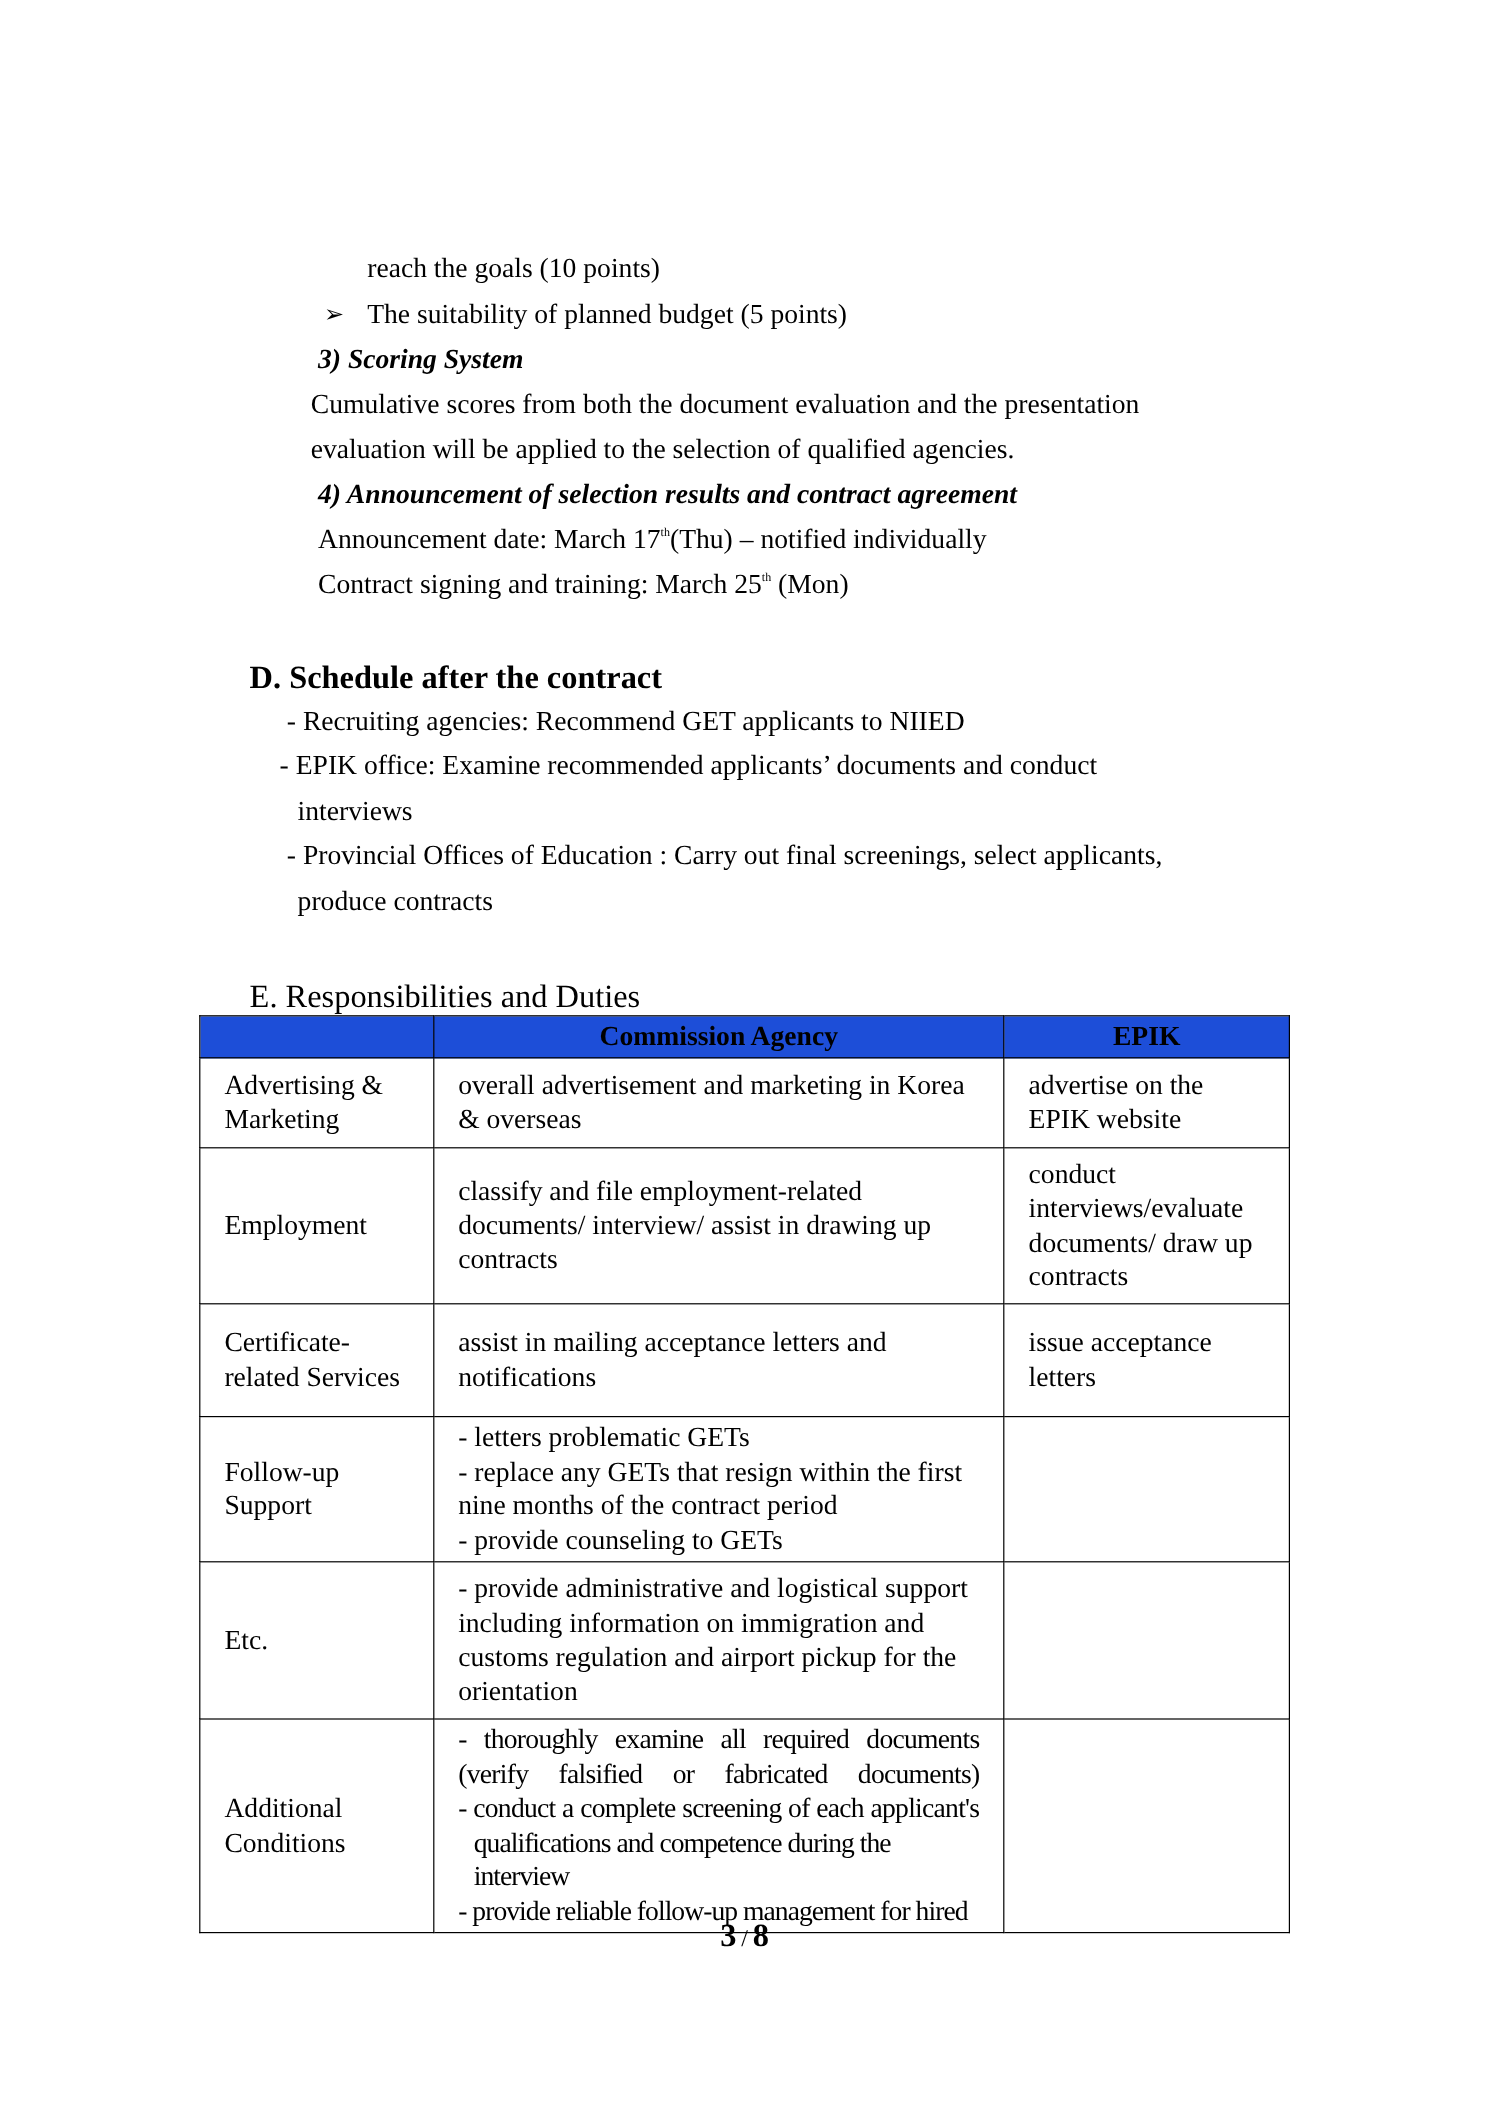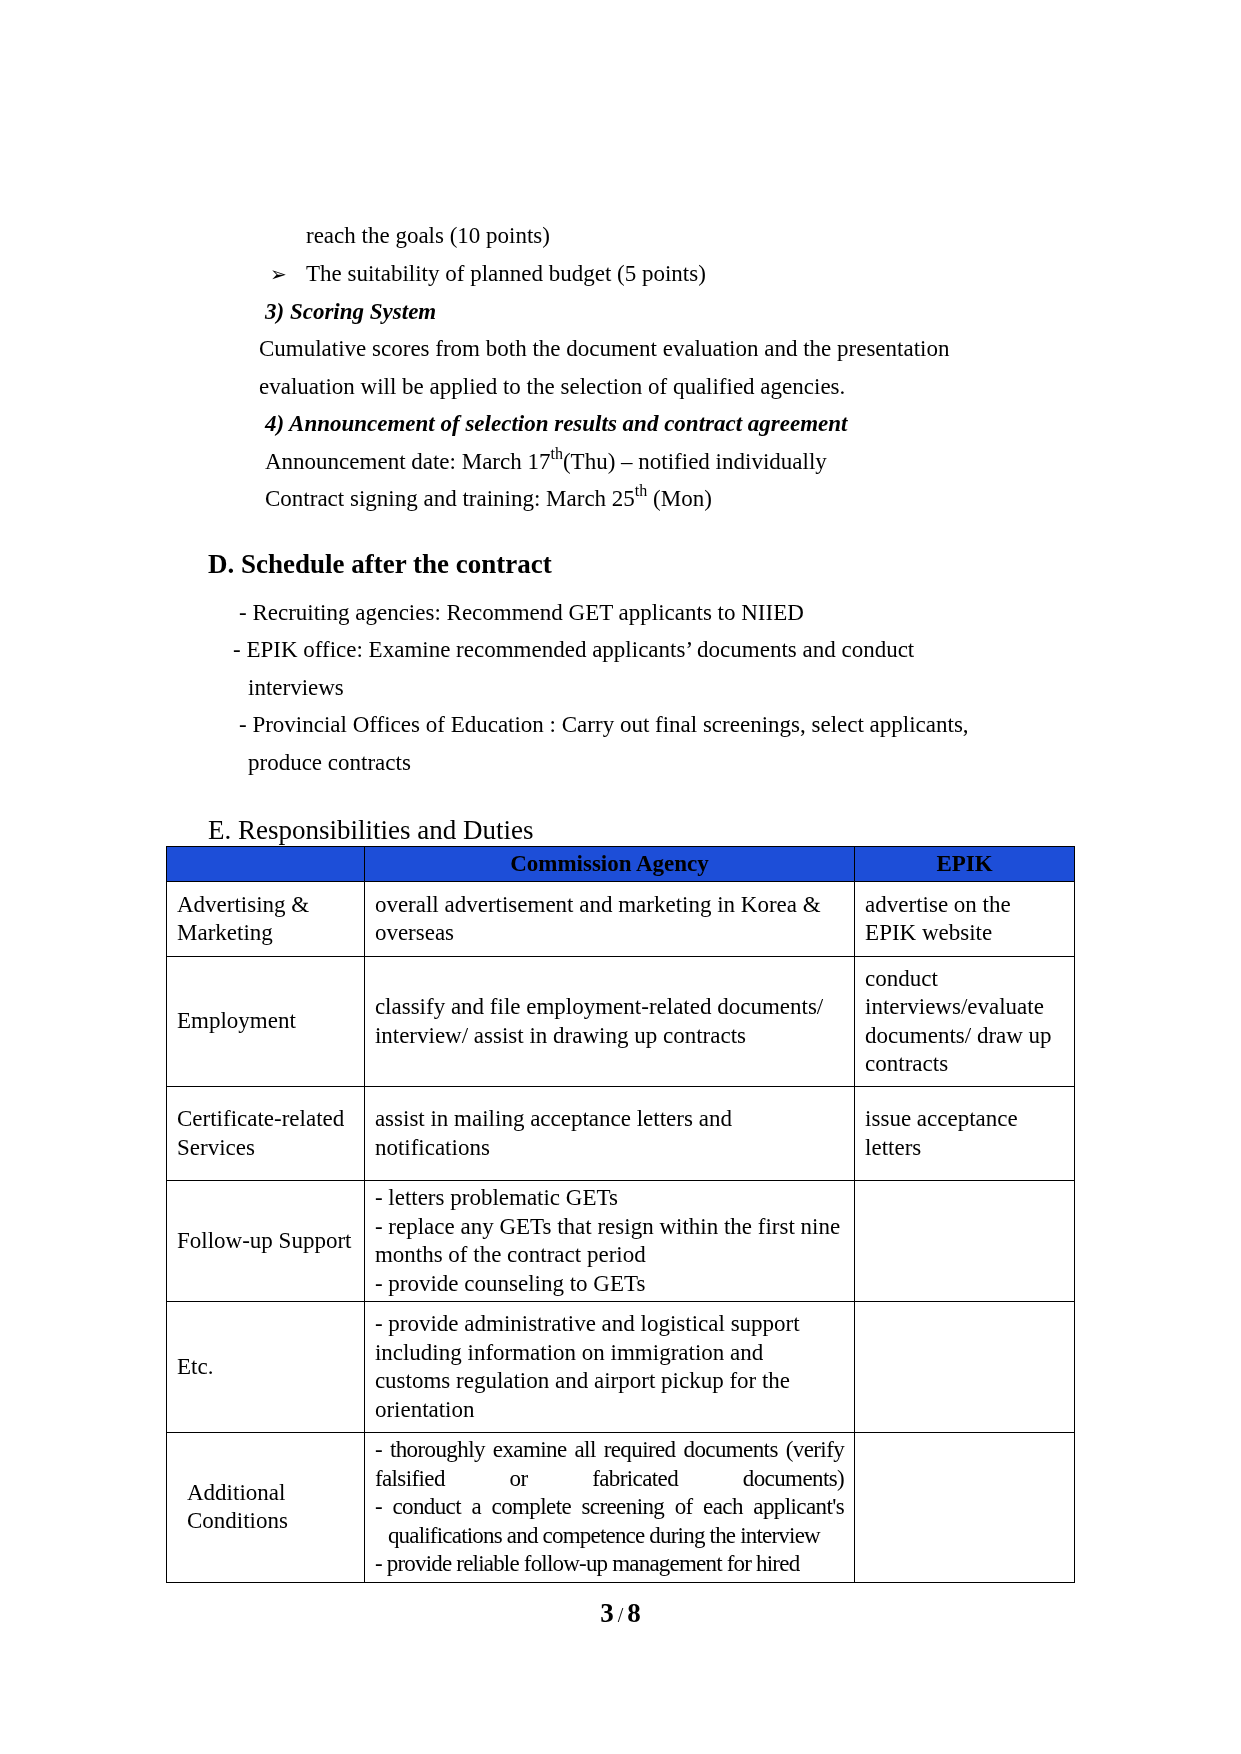--- a/index.html
+++ b/index.html
@@ -1,25 +1,25 @@
 <!DOCTYPE html>
 <html><head>
 <meta charset="utf-8">
 <style>
   html, body { margin: 0; padding: 0; background: #ffffff; }
   body { width: 1241px; height: 1754px; position: relative; overflow: hidden;
          font-family: "Liberation Serif", "DejaVu Serif", serif; color: #000; }
-  .line { position: absolute; font-size: 23px; white-space: nowrap; line-height: 28px; margin-top: 12px; }
+  .line { position: absolute; font-size: 23px; white-space: nowrap; line-height: 28px; }
   .bi { font-weight: bold; font-style: italic; }
-  sup { font-size: 16px; line-height: 0; vertical-align: 10px; }
+  sup { font-size: 10px; line-height: 0; vertical-align: 10px; }
   .h-d { position: absolute; left: 208px; top: 549px; font-size: 27px; font-weight: bold; white-space: nowrap; }
   .h-e { position: absolute; left: 208px; top: 815px; font-size: 27px; white-space: nowrap; }
   table.resp { position: absolute; left: 166px; top: 846px; width: 909px;
                border-collapse: collapse; font-size: 23px; line-height: 28.5px; }
-  table.resp td, table.resp th { border: 1.3px solid #000; padding: 3px 10px; vertical-align: middle; text-align: left; }
+  table.resp td, table.resp th { border: 1.3px solid #000; padding: 3px 20px; vertical-align: middle; text-align: left; }
   table.resp th { background: #1d4ed8; font-weight: bold; text-align: center; height: 32px; padding: 1px 9px; }
   .c1 { width: 160px; }
   .c2 { width: 488px; }
   .c3 { width: 200px; }
   .just { text-align: justify; letter-spacing: -0.6px; }
   .center { text-align: center; }
   .pg { position: absolute; left: 0; width: 1241px; top: 1598px; text-align: center; font-size: 27px; font-weight: bold; }
   .pg .slash { font-weight: normal; font-size: 20px; margin: 0 4px; }
   .cell-line { display: block; }
 </style>

